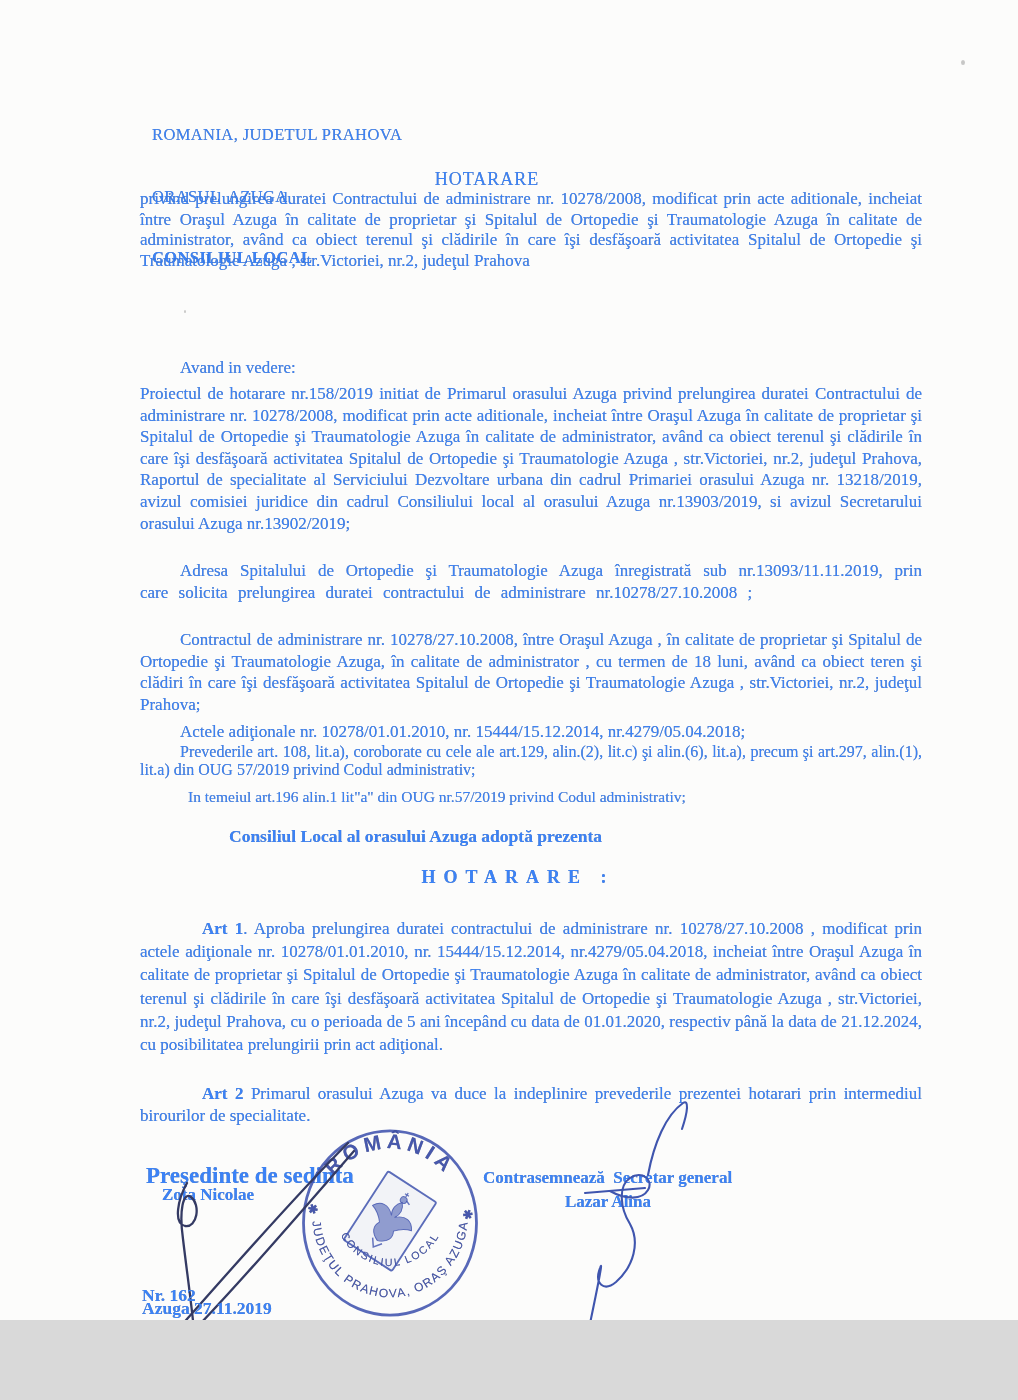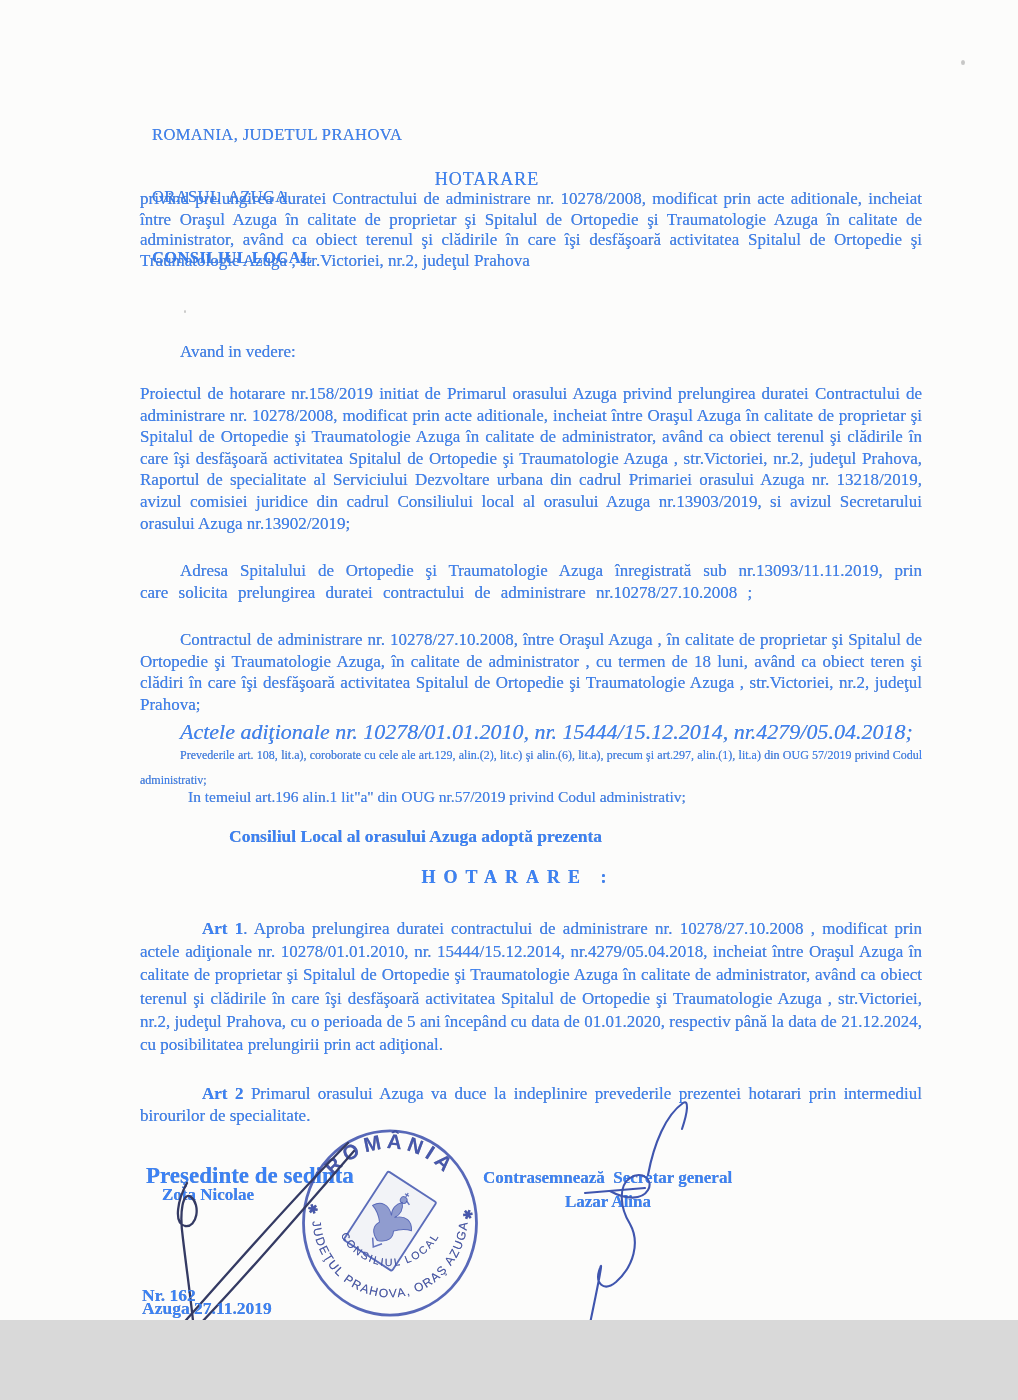--- a/index.html
+++ b/index.html
@@ -9,26 +9,26 @@
     font-family:"Liberation Serif","DejaVu Serif",serif;
     color:#3b82f6;
   }
   .page * { text-shadow:0 0 .5px rgba(38,39,45,.5); }
   .abs { position:absolute; }
   .col { left:140px; width:782px; text-align:justify; }
   .b { font-weight:bold; }
   .hdr { left:152px; top:84px; font-size:16.5px; line-height:20.5px; letter-spacing:.4px; white-space:pre-wrap; }
   .doc-title { left:140px; width:694px; top:169px; text-align:center; font-weight:normal; font-size:18px; letter-spacing:1px; }
   .subject { top:189px; font-size:17px; line-height:20.6px; }
-  .avand { left:180px; top:342px; font-size:17px; }
+  .avand { left:180px; top:358px; font-size:17px; }
   .p0 { top:383px; font-size:17px; line-height:21.6px; }
   .p1 { top:560px; font-size:17px; line-height:21.5px; text-indent:40px; word-spacing:6px; }
   .p2 { top:629px; font-size:17px; line-height:21.5px; text-indent:40px; }
-  .p3 { top:721px; font-size:22px; line-height:21.5px; text-indent:40px;font-style:italic; }
-  .p4 { top:743px; font-size:12px; line-height:25px; text-indent:40px; }
+  .p3 { top:721px; font-size:17px; line-height:21.5px; text-indent:40px; }
+  .p4 { top:743px; font-size:16px; line-height:18px; text-indent:40px; }
   .p5 { top:787px; font-size:15.5px; line-height:20px; text-indent:48px; }
   .adopt { left:185px; top:826px; font-size:17.5px; font-weight:bold;margin-left:44px; }
   .dec-title { left:140px; width:756px; top:867px; text-align:center; font-weight:bold; font-size:18px; letter-spacing:8px; }
   .art1 { top:905px; font-size:17px; line-height:23.2px; text-indent:62px;margin-top:12px; }
   .art2 { top:1083px; font-size:17px; line-height:22px; text-indent:62px; }
   .sig-role-l { left:146px; top:1163px; font-size:23px; font-weight:bold; }
   .sig-name-l { left:162px; top:1185px; font-size:17px; font-weight:bold; }
   .sig-role-r { left:483px; top:1168px; width:280px; font-size:17px; font-weight:bold; white-space:pre-wrap; }
   .sig-name-r { left:483px; top:1192px; width:250px; text-align:center; font-size:17px; font-weight:bold; }
   .foot-date { left:142px; top:1262px; font-size:17.5px; font-weight:bold;margin-top:36px; }

